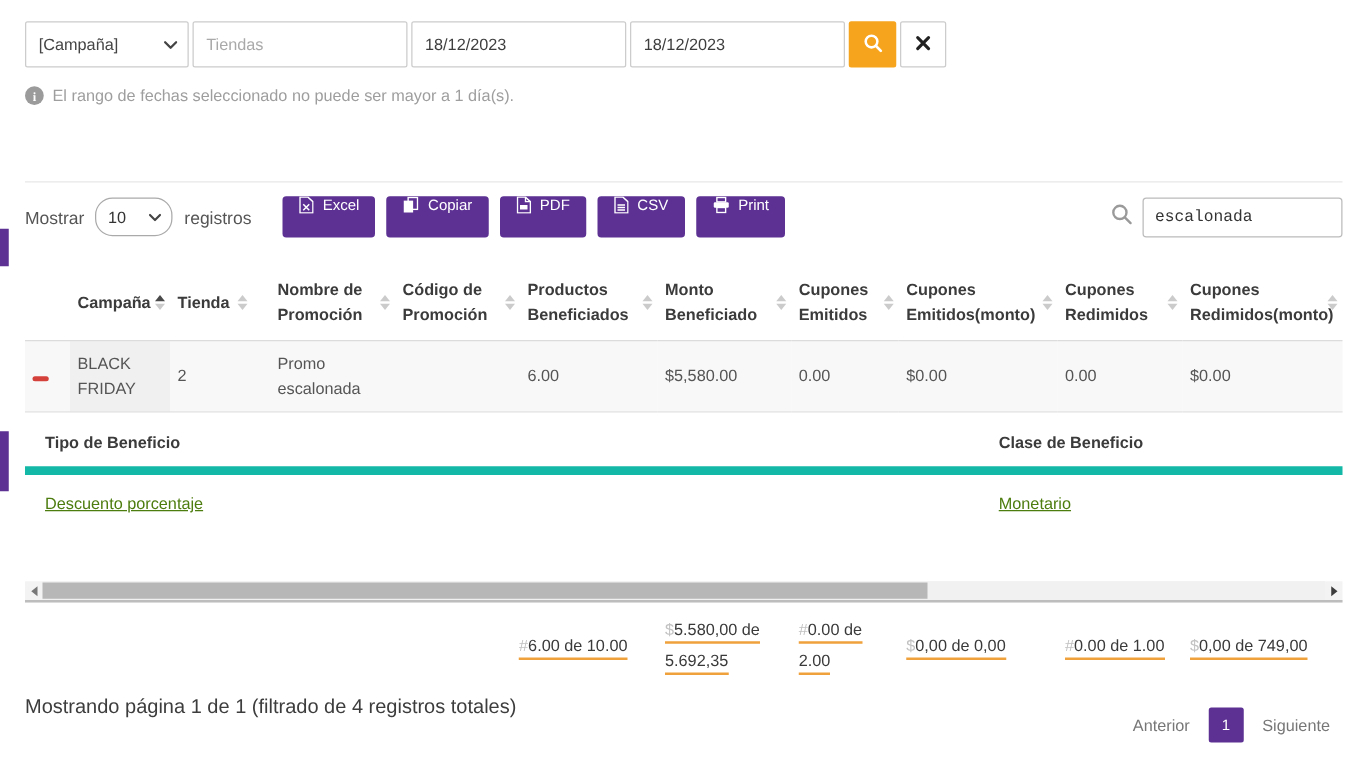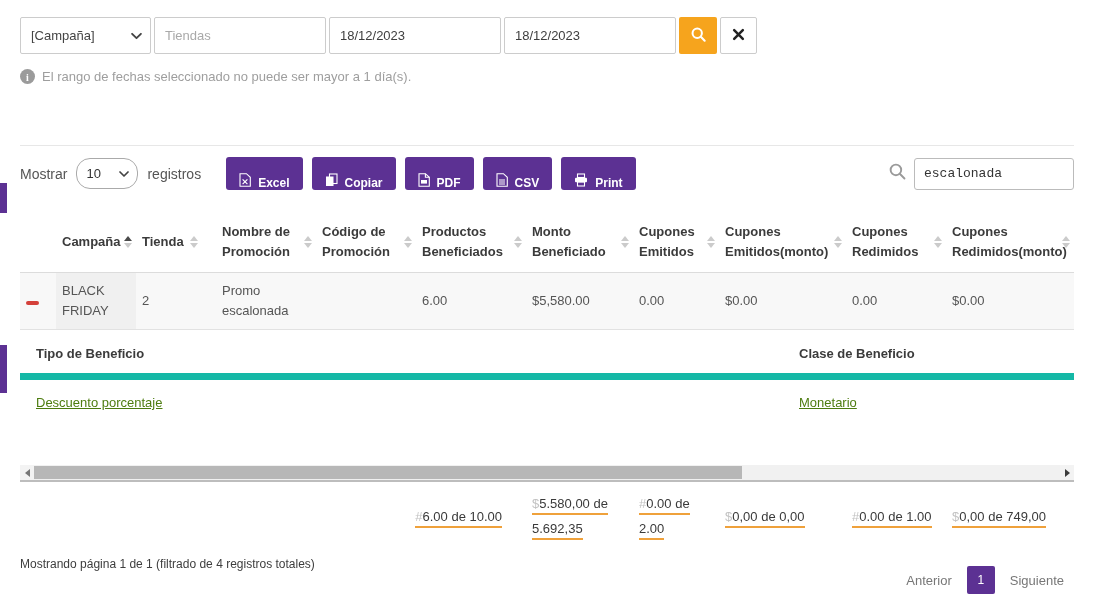--- a/index.html
+++ b/index.html
@@ -38,22 +38,22 @@
   .info-icon { flex:0 0 auto; width:15px; height:15px; border-radius:50%; background:#9b9b9b; color:#fff; text-align:center; }
   .info-icon::before { content:"i"; font: bold 10px/15px "Liberation Serif", serif; }
 
   
   .dt { margin:61px 20px 0 20px; border-top:1px solid #e7e7e7; }
 
   
   .toolbar { display:flex; justify-content:space-between; align-items:center; padding:11px 0 10px 0; }
   .toolbar-left { display:flex; align-items:center; gap:9px; font-size:14px; color:#555; }
   .select-wrap.small select { width:62px; height:31px; padding:0 20px 0 9px; border-color:#aaa; border-radius:14px; color:#333; }
-  .exp-btn { display:flex; align-items:flex-end; gap:7px; height:33px; padding:0 13px; background:#5C3193; color:#fff;
-             border:none; border-radius:3px; font-size:12px; font-weight:bold; font-family:inherit; cursor:pointer; }
+  .exp-btn { display:flex; align-items:flex-start; gap:7px; height:33px; padding:0 13px; background:#5C3193; color:#fff;
+             border:none; border-radius:3px; font-size:12px; font-weight:normal; font-family:inherit; cursor:pointer; }
   .exp-group { display:flex; gap:9px; margin-left:16px; }
   .toolbar-right { display:flex; align-items:center; gap:7px;font-family:Liberation Mono, monospace; }
   .tbl-search { width:160px; height:32px; border:1px solid #bbb; border-radius:3px; padding:0 9px; font-size:13px; color:#333; font-family:inherit; }
 
   
   table.grid { border-collapse:collapse; table-layout:fixed; width:1054px; margin-top:12px; }
   table.grid th, table.grid td { text-align:left; vertical-align:middle; font-size:13px; }
   thead th { font-weight:bold; color:#3b3b3b; padding:10px 4px 10px 6px; line-height:20px; border-bottom:1px solid #dcdcdc; }
   .th-in { display:flex; align-items:center; gap:6px; }
   .th-label { min-width:0; }
@@ -82,21 +82,21 @@
 
   
   table.totals { margin-top:0; }
   td.tot { vertical-align:top; padding:9px 14px 6px 6px; line-height:25px; font-size:13px; color:#3a3a3a; }
   td.tot.right { text-align:right; white-space:nowrap; padding-right:24px; }
   .t-badge { border-bottom:2px solid #EFA13B; padding-bottom:2px; }
   .pfx { color:#c2c2c2; }
 
   
   .dt-footer { display:flex; justify-content:space-between; align-items:flex-start; margin-top:6px; }
-  .summary { font-size:12px; color:#3d3d3d; padding-top:4px; }
+  .summary { font-size:16px; color:#3d3d3d; padding-top:4px; }
   .pagination { display:flex; align-items:center; gap:15px; font-size:13px; color:#777; margin-top:13px; padding-right:10px; }
   .page-link { cursor:pointer; }
   .page-cur { width:28px; height:28px; background:#5C3193; color:#fff; display:flex; align-items:center; justify-content:center; border-radius:2px; font-size:12px; cursor:pointer; }
 </style>
 </head>
 <body>
 
 <div class="page">
 
   <div class="accent-bar bar1"></div>

